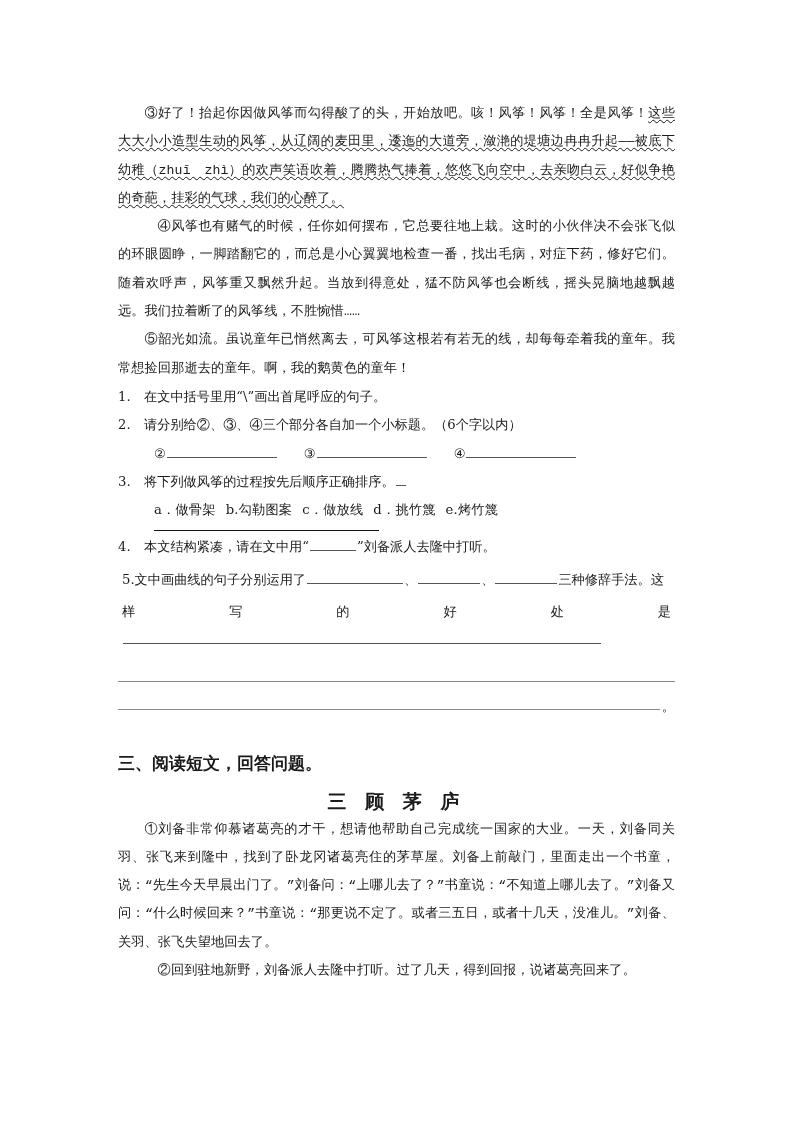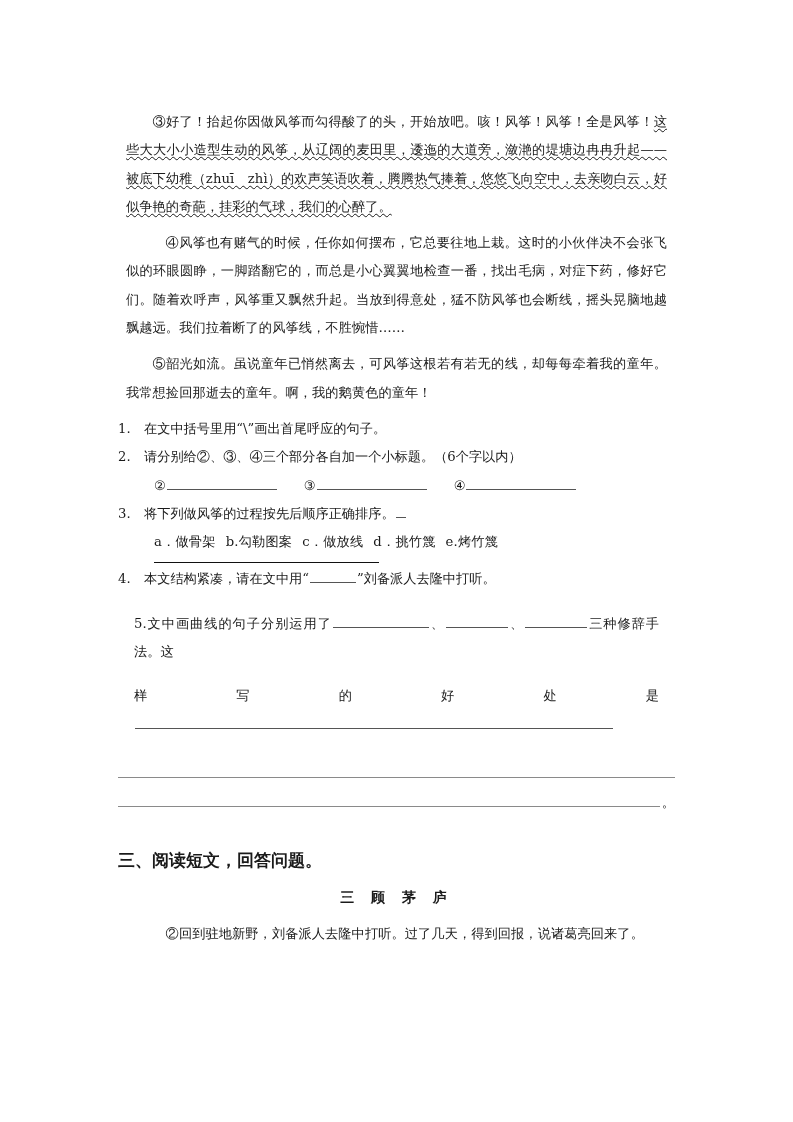--- a/index.html
+++ b/index.html
@@ -26,43 +26,44 @@
   .body-col {
     width: 557px;
   }
 
   
   .para {
     font-size: 13.2px;
     line-height: 28.3px;
     text-align: justify;
     text-justify: inter-ideograph;
-    margin: 8px;
+    margin: 0;
     letter-spacing: 0.1px;
+    font-family: Liberation Mono, monospace;
   }
   .indent2 {
     text-indent: 2em;
   }
   .indent3 {
     text-indent: 3em;
   }
 
   
   .wavy {
     text-decoration: underline;
     text-decoration-style: wavy;
     text-decoration-thickness: 1px;
     text-underline-offset: 2px;
   }
 
   
   .q {
     font-size: 13.2px;
     line-height: 28.3px;
-    margin: 16px;
+    margin: 4px;
     text-align: justify;
     text-justify: inter-ideograph;
   }
   .q-row {
     display: flex;
     align-items: baseline;
   }
   .q-num {
     width: 26px;
     flex: 0 0 26px;
@@ -140,21 +141,21 @@
   }
 
   
   .section-head {
     font-size: 17px;
     line-height: 28.3px;
     font-weight: bold;
     margin: 0;
   }
   .article-title {
-    font-size: 14px;
+    font-size: 19px;
     line-height: 30px;
     font-weight: bold;
     text-align: center;
     letter-spacing: 6px;
     margin: 0;
   }
   .sp-34 { height: 34px; }
   .sp-8  { height: 8px; }
 </style>
 </head>
@@ -218,16 +219,17 @@
     <div class="answer-line">
       <div class="rule-full" style="width:548px"></div>
       <span class="period-end">。</span>
     </div>
 
     <div class="sp-34"></div>
 
     <p class="section-head">三、阅读短文，回答问题。</p>
     <div class="sp-8"></div>
     <p class="article-title">三 顾 茅 庐</p>
+    <p class="para indent2">①刘备非常仰慕诸葛亮的才干，想请他帮助自己完成统一国家的大业。一天，刘备同关羽、张飞来到隆中，找到了卧龙冈诸葛亮住的茅草屋。刘备上前敲门，里面走出一个书童，说：“先生今天早晨出门了。”刘备问：“上哪儿去了？”书童说：“不知道上哪儿去了。”刘备又问：“什么时候回来？”书童说：“那更说不定了。或者三五日，或者十几天，没准儿。”刘备、关羽、张飞失望地回去了。</p>
     <p class="para indent3">②回到驻地新野，刘备派人去隆中打听。过了几天，得到回报，说诸葛亮回来了。</p>
 
   </div>
 </div>
 
 </body></html>

